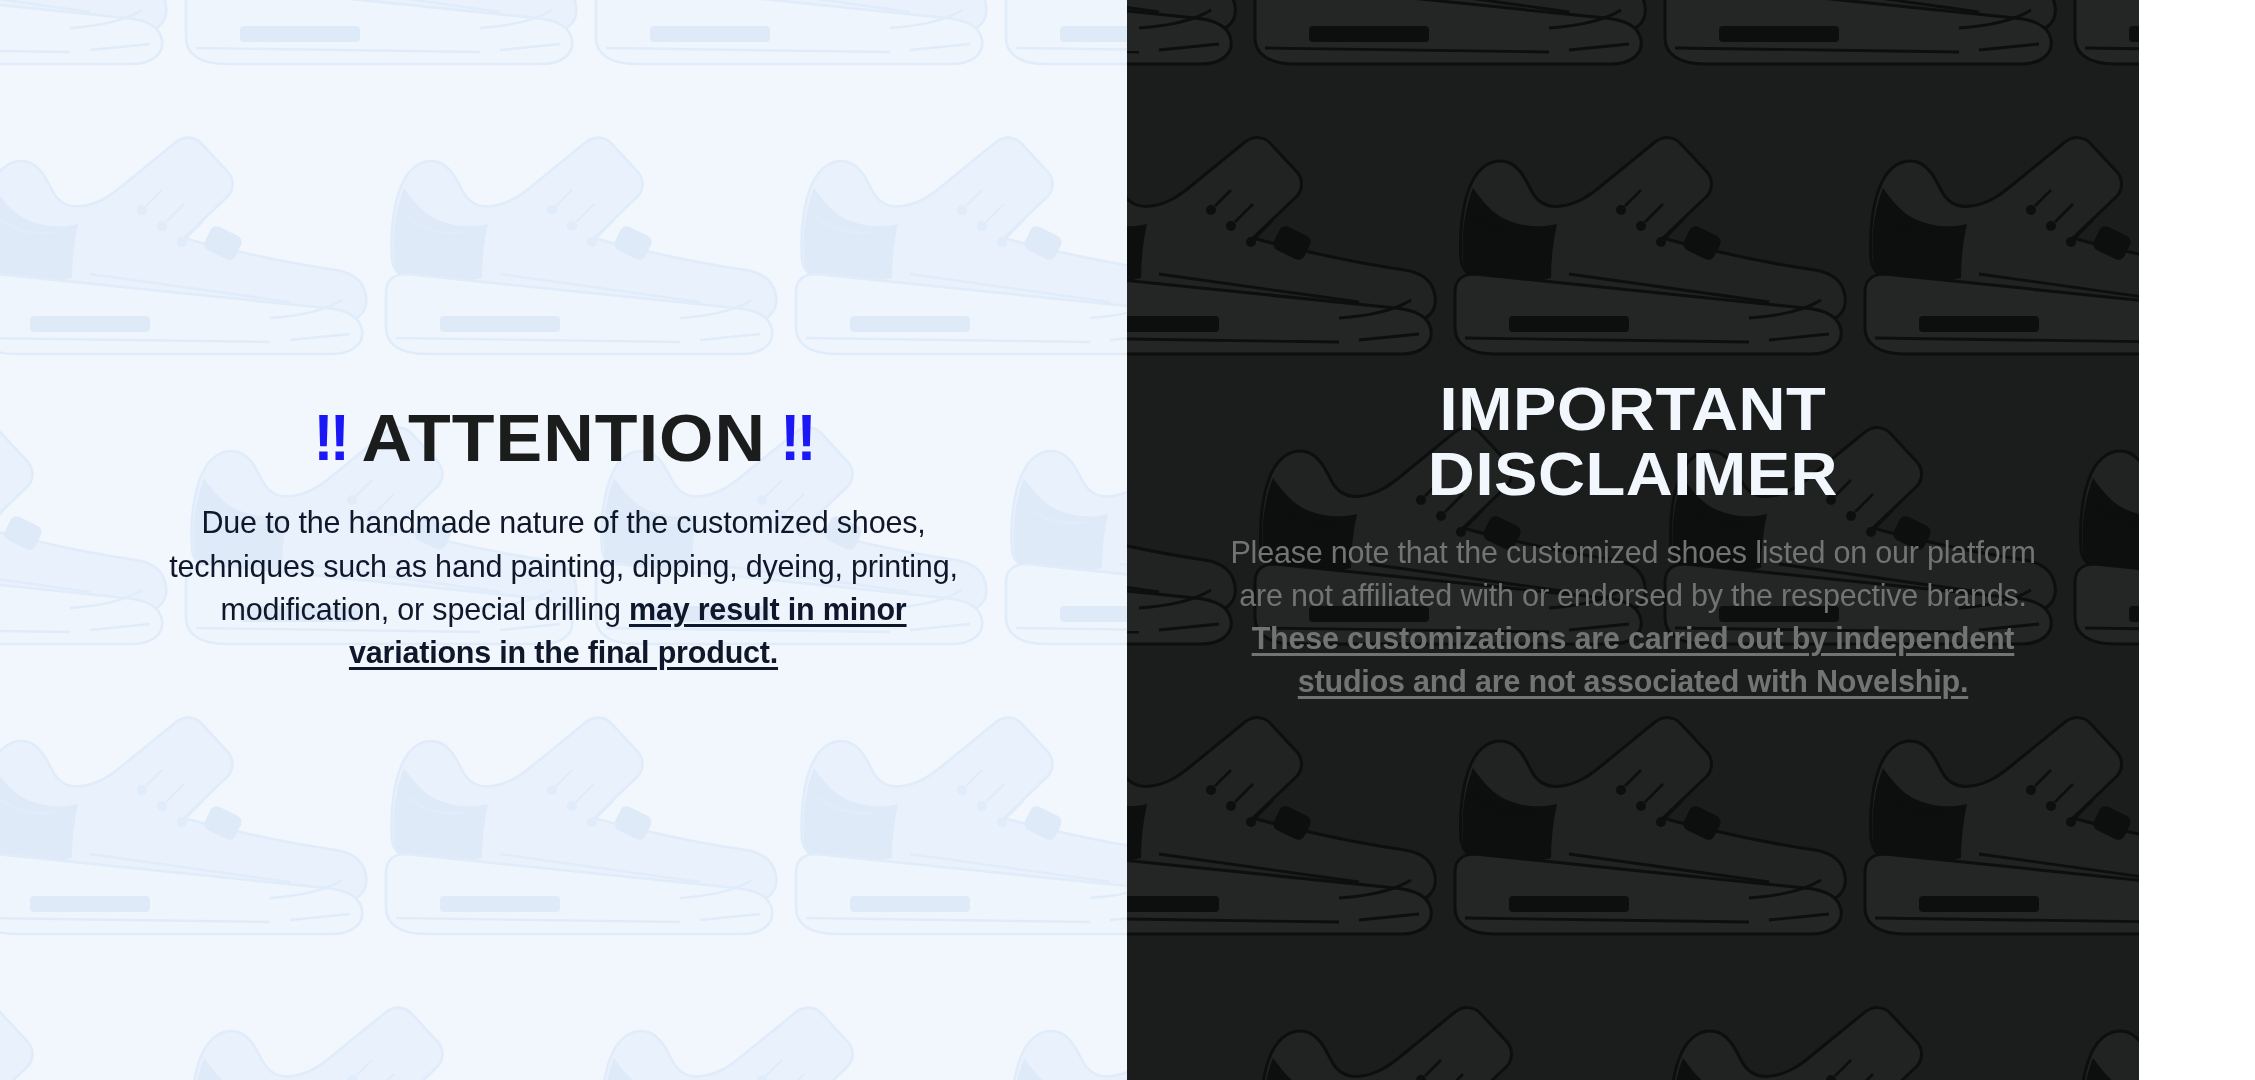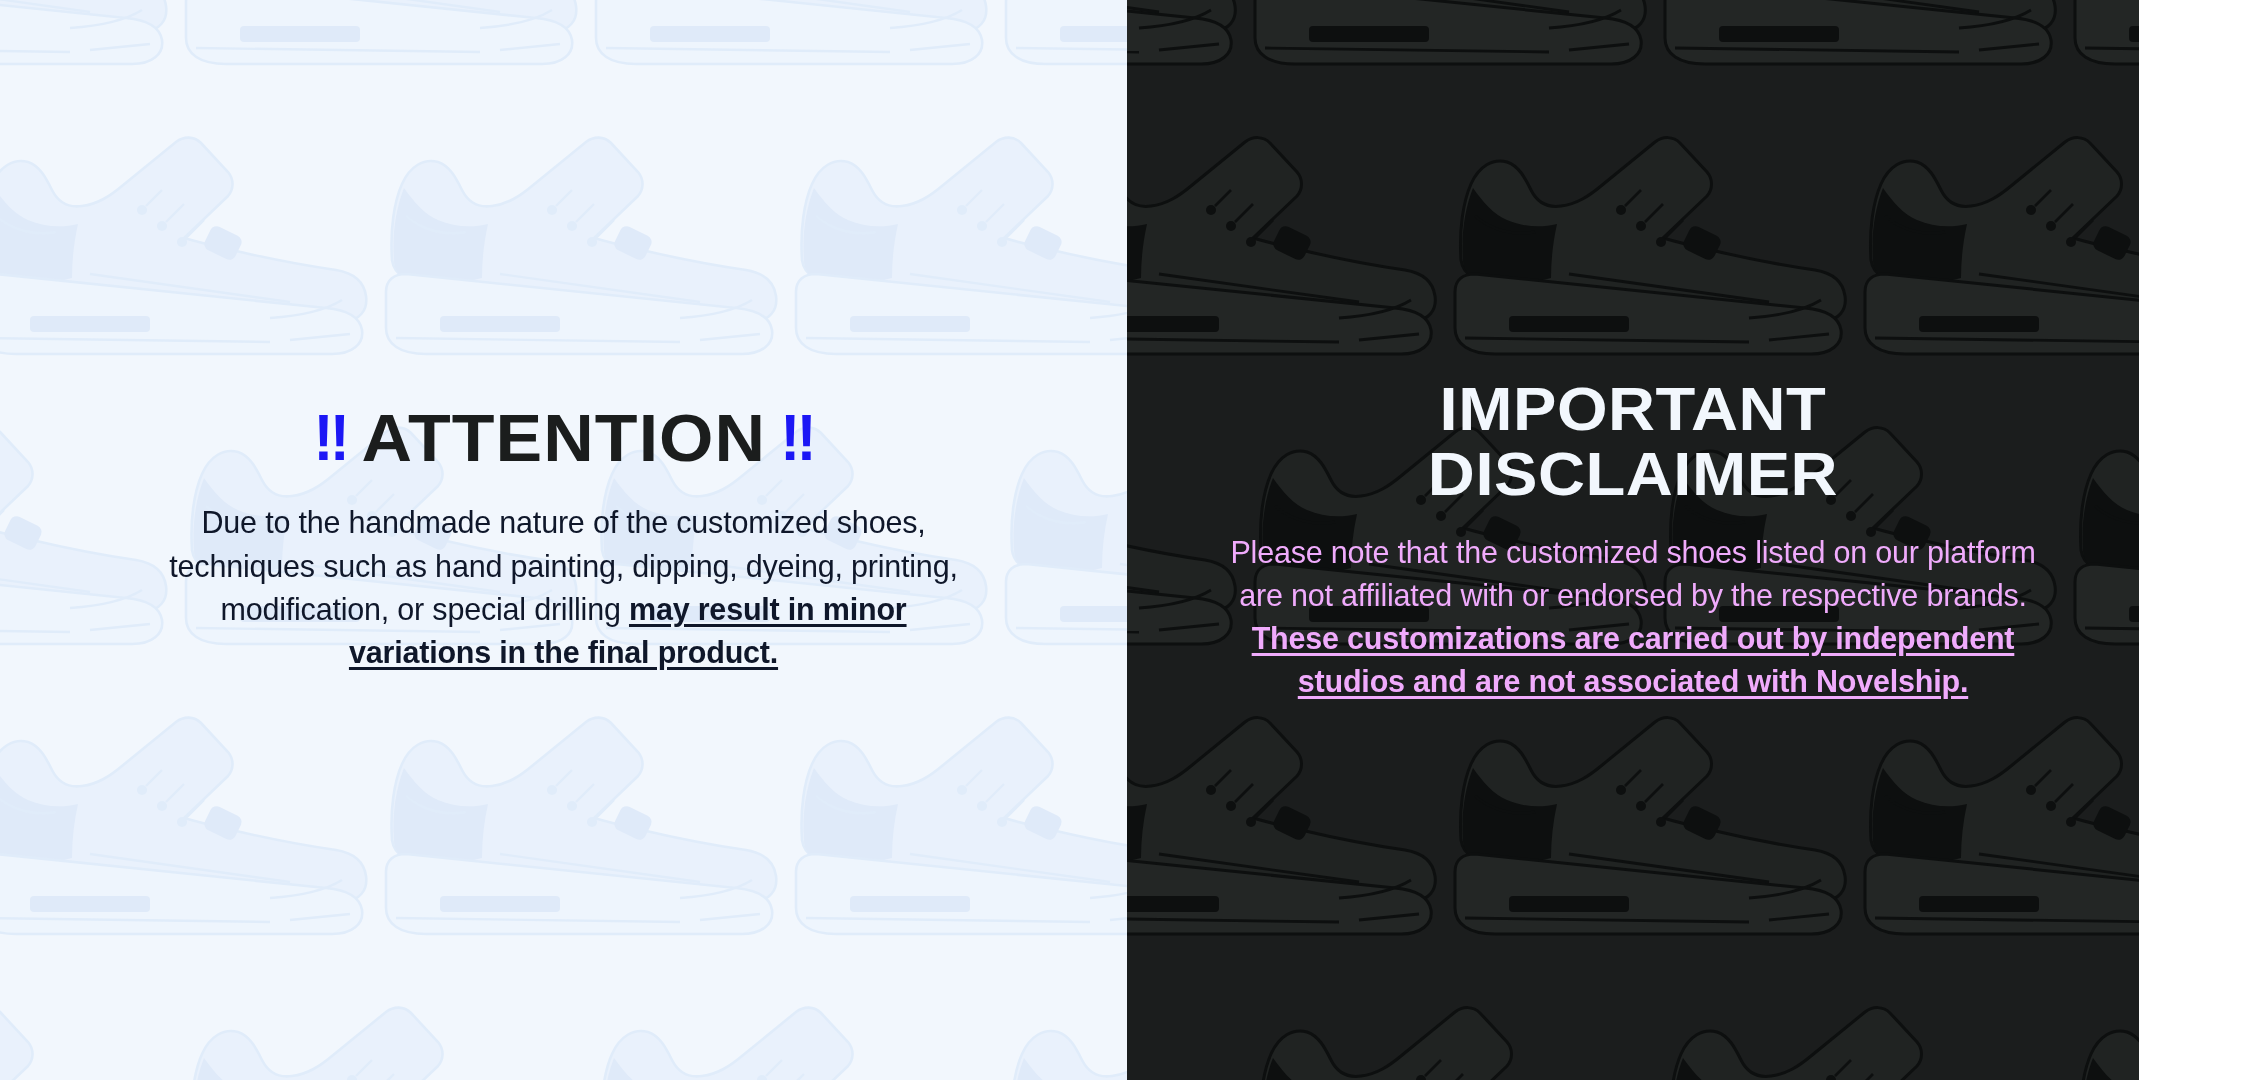--- a/index.html
+++ b/index.html
@@ -105,21 +105,21 @@
     font-size:30.5px;
     line-height:1.42;
     letter-spacing:-0.2px;
   }
   #attention-body {
     color:#0f172a;
     max-width:800px;
     margin:0 auto;
   }
   #disclaimer-body {
-    color:#f0abfc;
+    color:#737373;
     max-width:820px;
     margin:0 auto;
   }
   .emph {
     font-weight:bold;
     text-decoration:underline;
     text-underline-offset:4px;
     text-decoration-thickness:2.5px;
   }
 </style>

